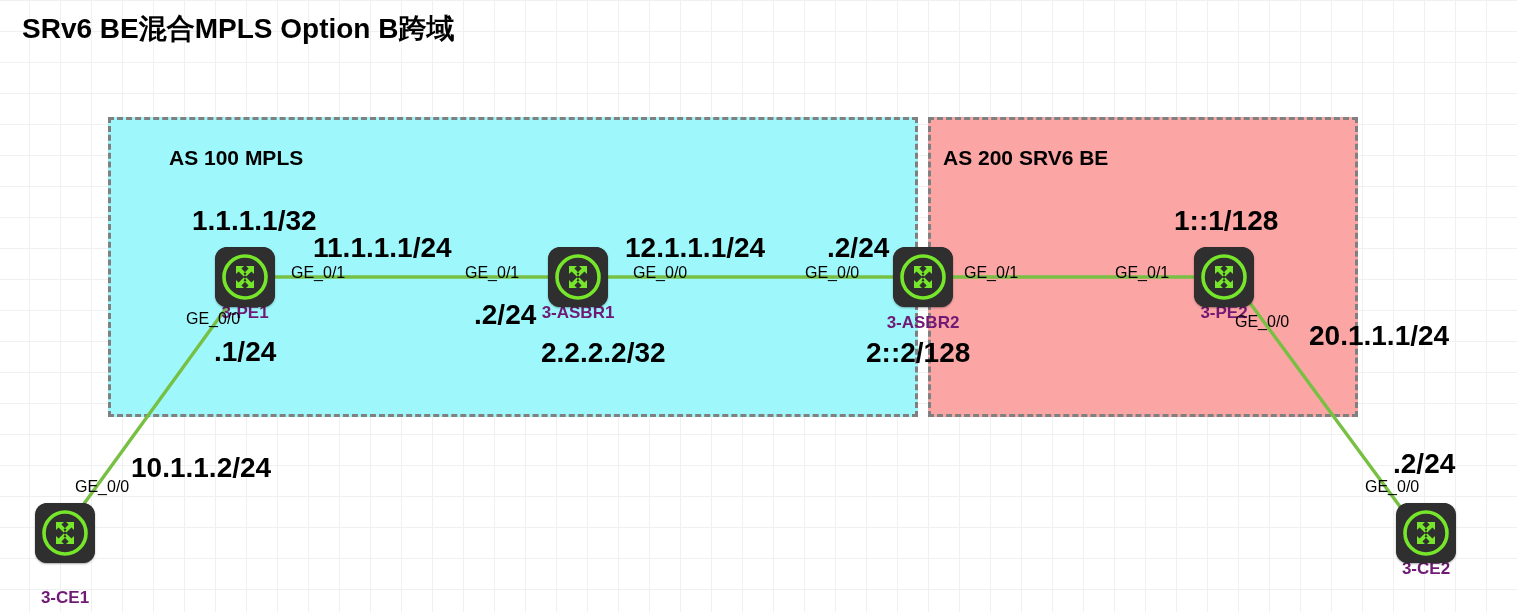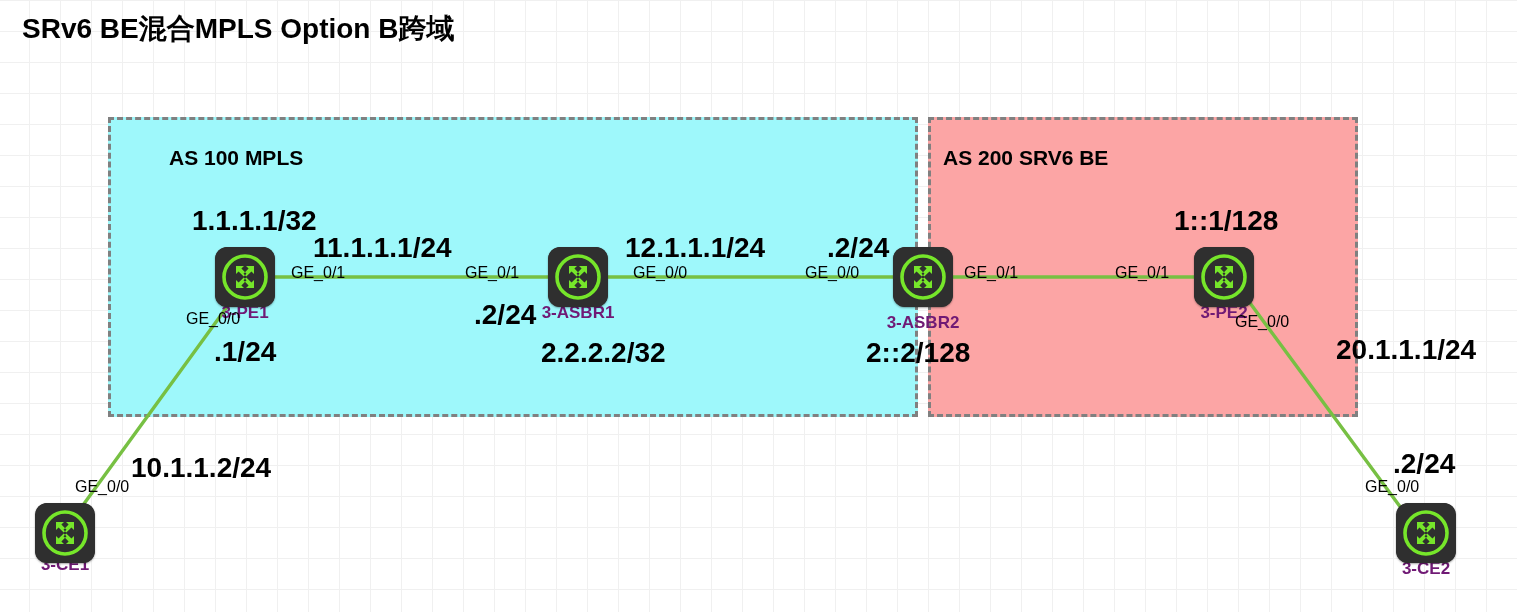--- a/index.html
+++ b/index.html
@@ -180,21 +180,21 @@
 </div>
 <div class="node-label" style="left:1224px; top:303px;">3-PE2</div>
 
 <div class="node" style="left:35px; top:503px;">
   <svg class="node-icon" viewBox="0 0 60 60">
     <rect x="0" y="0" width="60" height="60" rx="12" fill="#2f2f2f"></rect>
     <circle cx="30" cy="30" r="21" fill="none" stroke="#76e62a" stroke-width="3.6"></circle>
     <path fill="#76e62a" d="M21 19h8l-2.6 2.6 5.1 5.1-2.8 2.8-5.1-5.1L21 27z M39 19h-8l2.6 2.6-5.1 5.1 2.8 2.8 5.1-5.1L39 27z M21 41h8l-2.6-2.6 5.1-5.1-2.8-2.8-5.1 5.1L21 33z M39 41h-8l2.6-2.6-5.1-5.1 2.8-2.8 5.1 5.1L39 33z"></path>
   </svg>
 </div>
-<div class="node-label" style="left:65px; top:555px;">3-CE1</div>
+<div class="node-label" style="left:65px; top:588px;">3-CE1</div>
 
 <div class="node" style="left:1396px; top:503px;">
   <svg class="node-icon" viewBox="0 0 60 60">
     <rect x="0" y="0" width="60" height="60" rx="12" fill="#2f2f2f"></rect>
     <circle cx="30" cy="30" r="21" fill="none" stroke="#76e62a" stroke-width="3.6"></circle>
     <path fill="#76e62a" d="M21 19h8l-2.6 2.6 5.1 5.1-2.8 2.8-5.1-5.1L21 27z M39 19h-8l2.6 2.6-5.1 5.1 2.8 2.8 5.1-5.1L39 27z M21 41h8l-2.6-2.6 5.1-5.1-2.8-2.8-5.1 5.1L21 33z M39 41h-8l2.6-2.6-5.1-5.1 2.8-2.8 5.1 5.1L39 33z"></path>
   </svg>
 </div>
 <div class="node-label" style="left:1426px; top:559px;">3-CE2</div>
 
@@ -211,19 +211,19 @@
 <div class="anno anno-ip" style="left:625px; top:232px;">12.1.1.1/24</div>
 
 <div class="anno anno-if" style="left:805px; top:264px;">GE_0/0</div>
 <div class="anno anno-ip" style="left:827px; top:232px;">.2/24</div>
 <div class="anno anno-ip" style="left:866px; top:337px;">2::2/128</div>
 <div class="anno anno-if" style="left:964px; top:264px;">GE_0/1</div>
 
 <div class="anno anno-if" style="left:1115px; top:264px;">GE_0/1</div>
 <div class="anno anno-ip" style="left:1174px; top:205px;">1::1/128</div>
 <div class="anno anno-if" style="left:1235px; top:313px;">GE_0/0</div>
-<div class="anno anno-ip" style="left:1309px; top:334px;margin-left:27px;">20.1.1.1/24</div>
+<div class="anno anno-ip" style="left:1309px; top:320px;">20.1.1.1/24</div>
 
 <div class="anno anno-if" style="left:75px; top:478px;">GE_0/0</div>
 <div class="anno anno-ip" style="left:131px; top:452px;">10.1.1.2/24</div>
 
 <div class="anno anno-if" style="left:1365px; top:478px;">GE_0/0</div>
 <div class="anno anno-ip" style="left:1393px; top:448px;">.2/24</div>
 
 </body></html>

